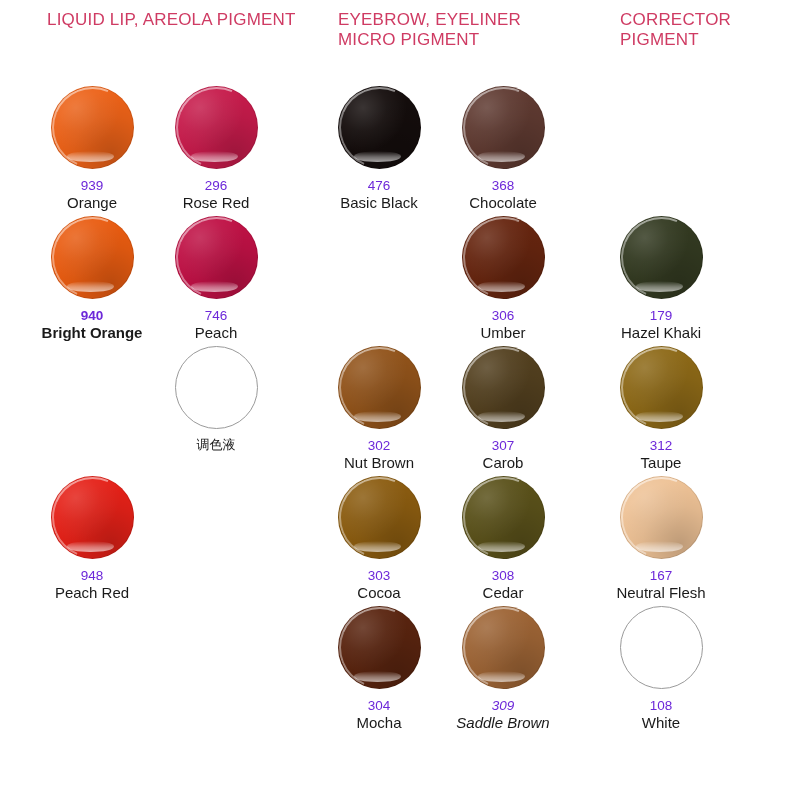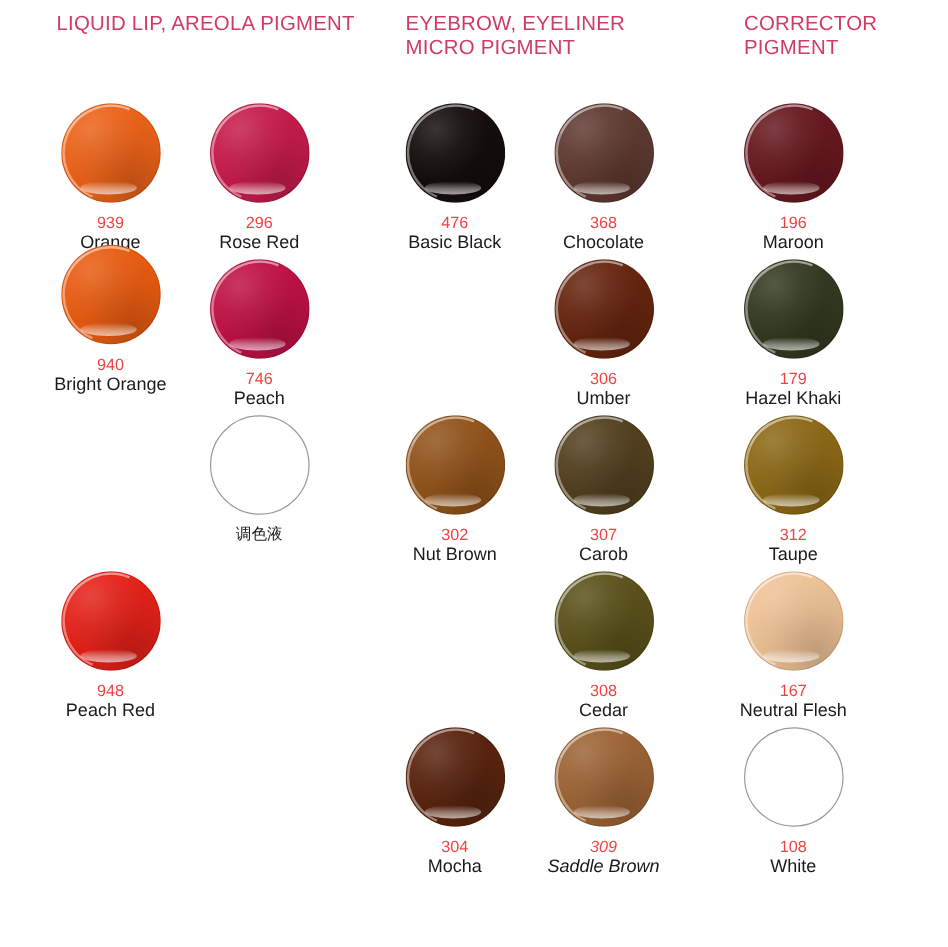--- a/index.html
+++ b/index.html
@@ -102,21 +102,21 @@
     background-image: none;
     box-shadow: none;
     border: 1px solid #9a9a9a;
   }
 
   
   .code {
     margin-top: 9px;
     font-size: 13.5px;
     line-height: 16px;
-    color: #ef4444;
+    color: #6d28d9;
   }
   .name {
     margin-top: 2px;
     font-size: 15px;
     line-height: 14px;
     color: #1a1a1a;
   }
   .name.cjk {
     font-size: 13px;
     margin-top: 9px;
@@ -139,21 +139,21 @@
     </div>
     <div class="cell" style="left: 156px; top: 86px;">
       <div class="swatch-wrap">
         <div class="swatch" style="--c: #c61b4b;"></div>
         <div class="gloss-rim"></div>
         <div class="gloss-crescent"></div>
       </div>
       <div class="code">296</div>
       <div class="name">Rose Red</div>
     </div>
-    <div class="cell" style="left: 32px; top: 204px;">
+    <div class="cell" style="left: 32px; top: 216px; font-weight: bold;">
       <div class="swatch-wrap">
         <div class="swatch" style="--c: #e95c11;"></div>
         <div class="gloss-rim"></div>
         <div class="gloss-crescent"></div>
       </div>
       <div class="code">940</div>
       <div class="name">Bright Orange</div>
     </div>
     <div class="cell" style="left: 156px; top: 216px;">
       <div class="swatch-wrap">
@@ -219,20 +219,29 @@
     </div>
     <div class="cell" style="left: 443px; top: 346px;">
       <div class="swatch-wrap">
         <div class="swatch" style="--c: #53401f;"></div>
         <div class="gloss-rim"></div>
         <div class="gloss-crescent"></div>
       </div>
       <div class="code">307</div>
       <div class="name">Carob</div>
     </div>
+    <div class="cell" style="left: 319px; top: 476px;">
+      <div class="swatch-wrap">
+        <div class="swatch" style="--c: #8b5c10;"></div>
+        <div class="gloss-rim"></div>
+        <div class="gloss-crescent"></div>
+      </div>
+      <div class="code">303</div>
+      <div class="name">Cocoa</div>
+    </div>
     <div class="cell" style="left: 443px; top: 476px;">
       <div class="swatch-wrap">
         <div class="swatch" style="--c: #5a511a;"></div>
         <div class="gloss-rim"></div>
         <div class="gloss-crescent"></div>
       </div>
       <div class="code">308</div>
       <div class="name">Cedar</div>
     </div>
     <div class="cell" style="left: 319px; top: 606px;">
@@ -248,29 +257,20 @@
       <div class="swatch-wrap">
         <div class="swatch" style="--c: #9d6435;"></div>
         <div class="gloss-rim"></div>
         <div class="gloss-crescent"></div>
       </div>
       <div class="code">309</div>
       <div class="name">Saddle Brown</div>
     </div>
     <div class="group-header g2">CORRECTOR
 PIGMENT</div>
-    <div class="cell" style="left: 601px; top: 86px;">
-      <div class="swatch-wrap">
-        <div class="swatch" style="--c: #67181f;"></div>
-        <div class="gloss-rim"></div>
-        <div class="gloss-crescent"></div>
-      </div>
-      <div class="code">196</div>
-      <div class="name">Maroon</div>
-    </div>
     <div class="cell" style="left: 601px; top: 216px;">
       <div class="swatch-wrap">
         <div class="swatch" style="--c: #333a21;"></div>
         <div class="gloss-rim"></div>
         <div class="gloss-crescent"></div>
       </div>
       <div class="code">179</div>
       <div class="name">Hazel Khaki</div>
     </div>
     <div class="cell" style="left: 601px; top: 346px;">

